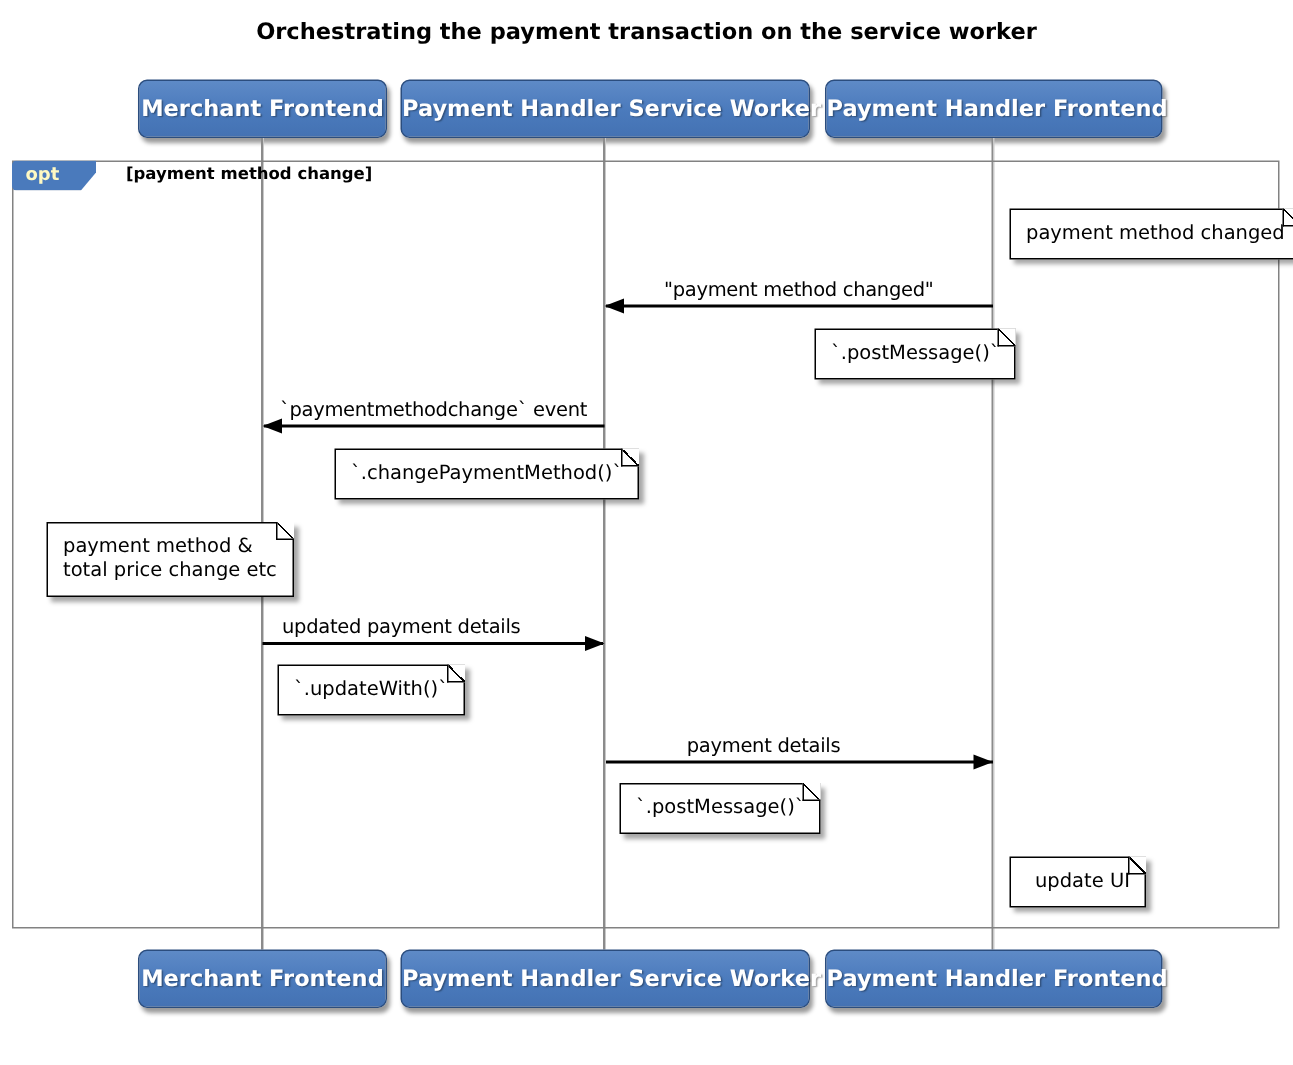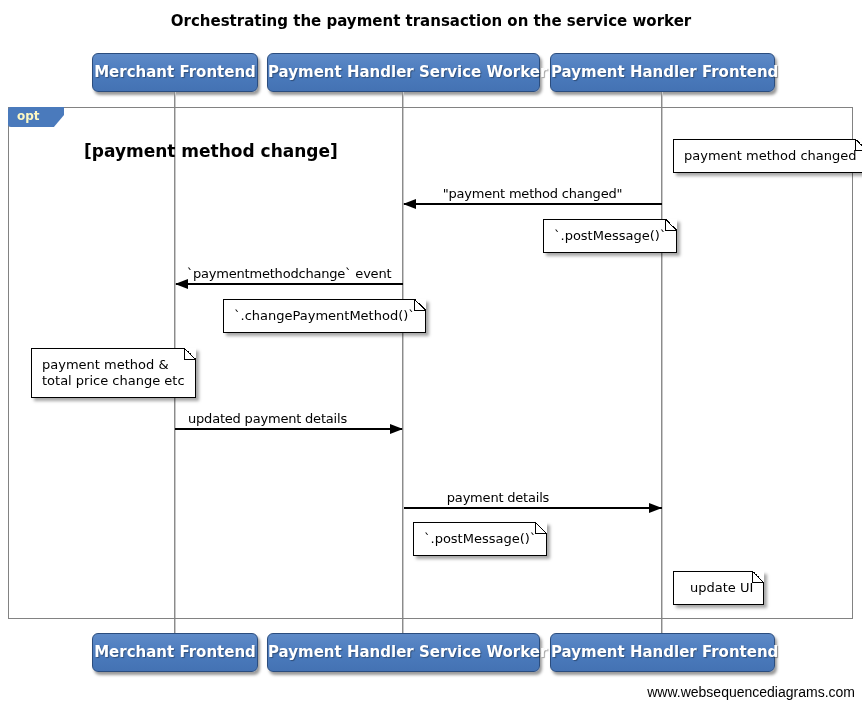--- a/index.html
+++ b/index.html
@@ -38,21 +38,21 @@
   }
   .frame-tab{
     position:absolute;left:8px;top:107px;width:56px;height:20px;
     background:#4a7abc;color:#fef9c3;font-size:12px;font-weight:bold;
     line-height:19px;padding-left:9px;box-sizing:border-box;
     clip-path:polygon(0 0,100% 0,100% 40%,82% 100%,0 100%);
     filter:drop-shadow(2px 2px 1px rgba(0,0,0,0.35));
     border-radius:3px 0 0 3px;
   }
   .frame-cond{
-    position:absolute;left:84px;top:109px;font-size:17px;font-weight:bold;white-space:nowrap;margin-top:32px;
+    position:absolute;left:84px;top:109px;font-size:11px;font-weight:bold;white-space:nowrap;
   }
   
   .msg-line{position:absolute;height:2px;background:#000;}
   .msg-label{
     position:absolute;font-size:13px;text-align:center;white-space:nowrap;
     letter-spacing:-0.2px;
   }
   .head{position:absolute;width:0;height:0;border-top:5px solid transparent;border-bottom:5px solid transparent;}
   .head-left{border-right:13px solid #000;}
   .head-right{border-left:13px solid #000;}
@@ -106,28 +106,28 @@
 
   <div class="note multiline" style="left:31px;top:348px;">payment method &amp;
 total price change etc</div>
 
   <div class="note" style="left:223px;top:299px;">`.changePaymentMethod()`</div>
 
   <div class="msg-label" style="left:175px;top:411px;width:185px;">updated payment details</div>
   <div class="msg-line" style="left:175px;top:428px;width:227px;"></div>
   <div class="head head-right" style="left:390px;top:424px;"></div>
 
+  <div class="note" style="left:185px;top:443px;">`.updateWith()`</div>
 
-  <div class="msg-label" style="left:392px;top:490px;width:212px;">payment details</div>
+  <div class="msg-label" style="left:403px;top:490px;width:212px;">payment details</div>
   <div class="msg-line" style="left:404px;top:507px;width:258px;"></div>
   <div class="head head-right" style="left:649px;top:503px;"></div>
 
   <div class="note" style="left:413px;top:522px;">`.postMessage()`</div>
 
   <div class="note" style="left:673px;top:571px;padding-left:16px;">update UI</div>
 
   <div class="actor a0 bottom-row">Merchant Frontend</div>
   <div class="actor a1 bottom-row">Payment Handler Service Worker</div>
   <div class="actor a2 bottom-row">Payment Handler Frontend</div>
 
-  <div class="footer">www.websequencediagrams.com</div>
 
 </div>
 
 </body></html>

